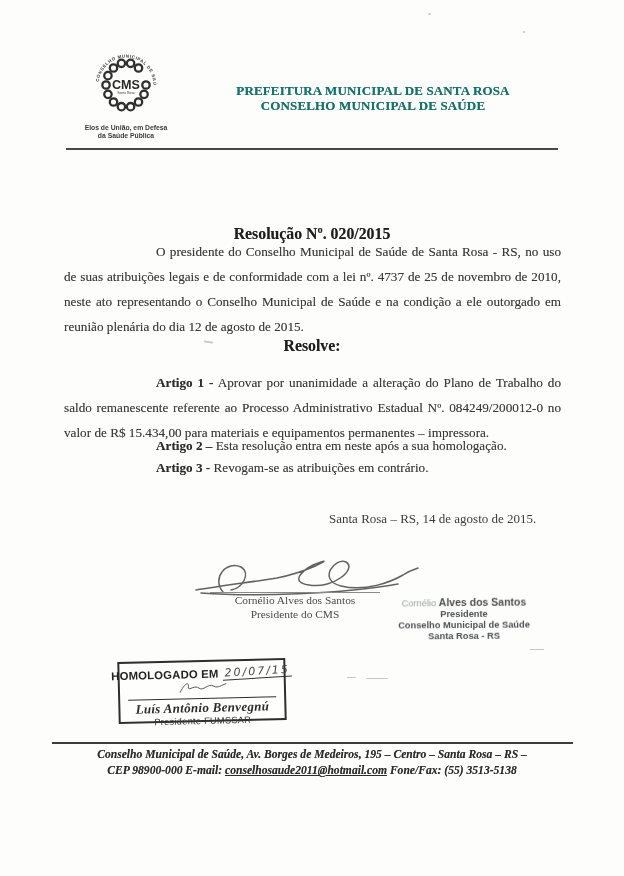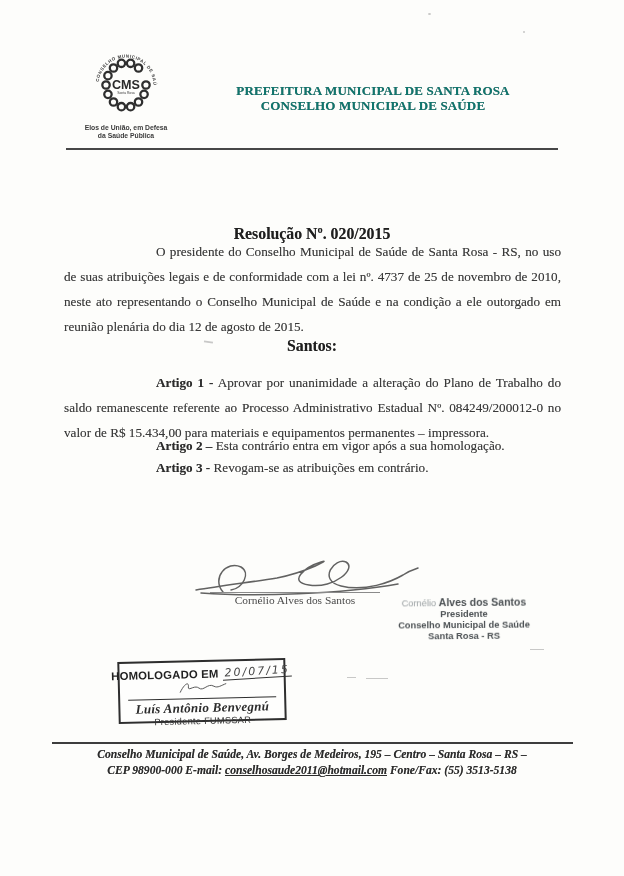--- a/index.html
+++ b/index.html
@@ -132,37 +132,39 @@
   <div class="header-text">
     <div>PREFEITURA MUNICIPAL DE SANTA ROSA</div>
     <div>CONSELHO MUNICIPAL DE SAÚDE</div>
   </div>
   <div class="header-rule"></div>
 
   <div class="doc-title">Resolução Nº. 020/2015</div>
 
   <p class="para">O presidente do Conselho Municipal de Saúde de Santa Rosa - RS, no uso de suas atribuições legais e de conformidade com a lei nº. 4737 de 25 de novembro de 2010, neste ato representando o Conselho Municipal de Saúde e na condição a ele outorgado em reunião plenária do dia 12 de agosto de 2015.</p>
 
-  <div class="resolve">Santos:</div>
+  <div class="resolve">Resolve:</div>
 
   <p class="article art1"><span class="b">Artigo 1 -</span><span> Aprovar por unanimidade a alteração do Plano de Trabalho do saldo remanescente referente ao Processo Administrativo Estadual Nº. 084249/200012-0 no valor de R$ 15.434,00 para materiais e equipamentos permanentes – impressora.</span></p>
-  <p class="article art2"><span class="b">Artigo 2 –</span><span> Esta contrário entra em vigor após a sua homologação.</span></p>
+  <p class="article art2"><span class="b">Artigo 2 –</span><span> Esta resolução entra em neste após a sua homologação.</span></p>
   <p class="article art3"><span class="b">Artigo 3 -</span><span> Revogam-se as atribuições em contrário.</span></p>
 
+  <div class="dateline">Santa Rosa – RS, 14 de agosto de 2015.</div>
 
   <svg class="sig-scribble" viewBox="0 0 228 44">
     <g fill="none" stroke="#474747" stroke-width="1.5" stroke-linecap="round" opacity=".85">
       <path d="M3,36 C28,32 58,28 84,24 C114,18 140,4 128,8 C112,13 94,28 116,31 C142,35 164,14 153,8 C142,3 124,26 148,32 C172,38 198,28 210,21 C216,17 222,15 225,14"></path>
       <path d="M8,39 C60,43 150,40 205,30"></path>
       <path d="M30,38 C18,24 34,6 48,13 C58,19 50,34 38,36"></path>
     </g>
   </svg>
   <div class="sig-line"></div>
   <div class="sig-block">
     <div>Cornélio Alves dos Santos</div>
+    <div>Presidente do CMS</div>
   </div>
 
   <div class="stamp-right">
     <div><span class="faded">Cornélio</span> <span class="script">Alves dos Santos</span></div>
     <div class="bold">Presidente</div>
     <div class="bold">Conselho Municipal de Saúde</div>
     <div class="bold">Santa Rosa - RS</div>
   </div>
 
   <div class="homolog">

